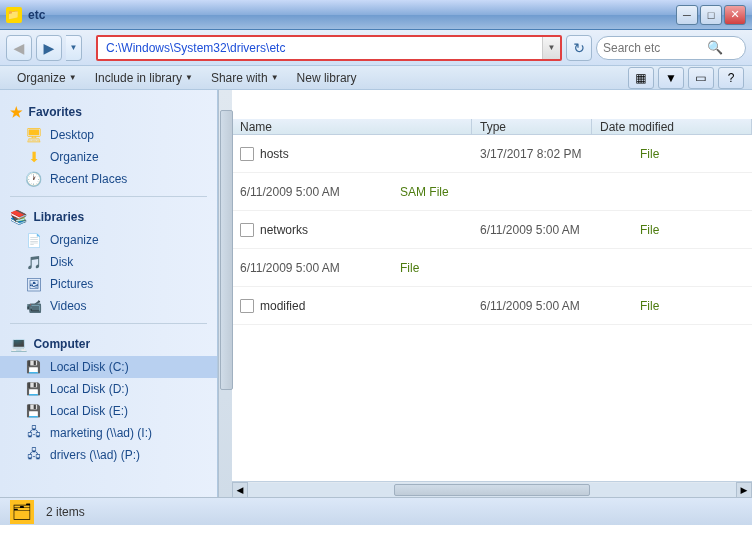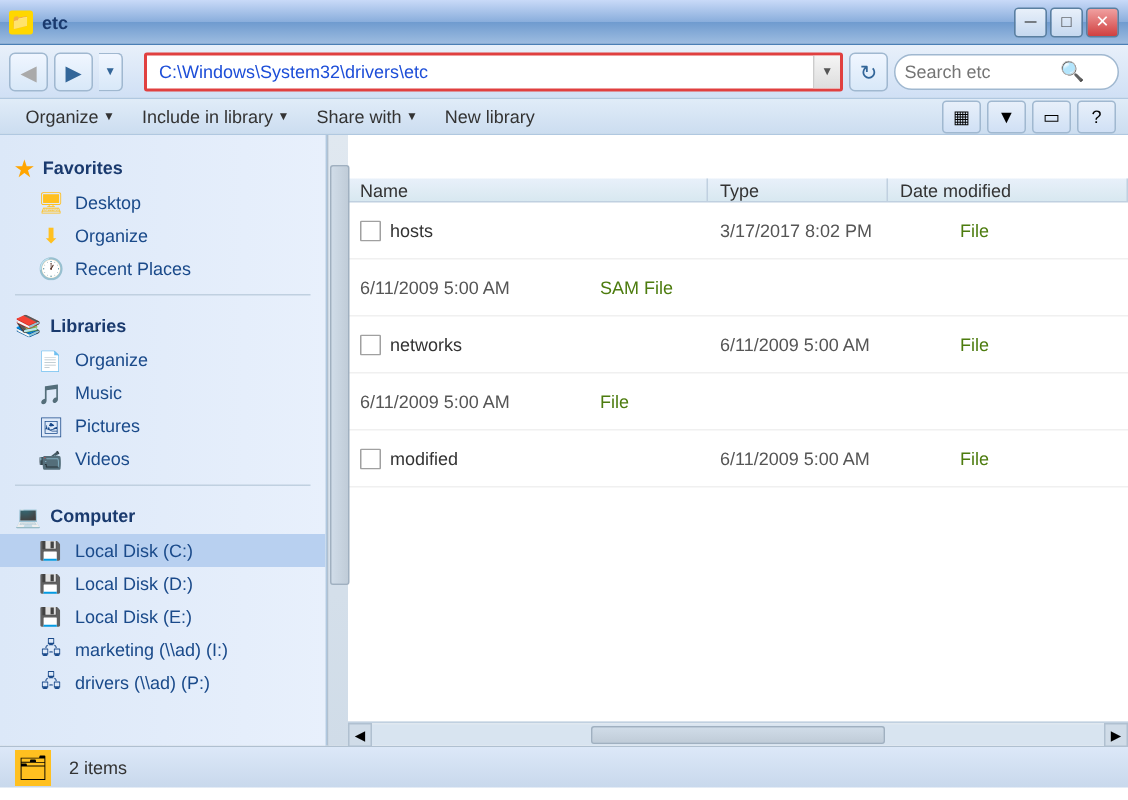--- a/index.html
+++ b/index.html
@@ -430,21 +430,21 @@
     <div class="sidebar-section-header">
       <span style="color:#6090d0;font-size:14px;">📚</span>
       <span>Libraries</span>
     </div>
     <div class="sidebar-item">
       <span class="sidebar-icon" style="font-size:13px;">📄</span>
       <span>Organize</span>
     </div>
     <div class="sidebar-item">
       <span class="sidebar-icon" style="font-size:13px;">🎵</span>
-      <span>Music</span>
+      <span>Disk</span>
     </div>
     <div class="sidebar-item">
       <span class="sidebar-icon" style="font-size:13px;">🖼</span>
       <span>Pictures</span>
     </div>
     <div class="sidebar-item">
       <span class="sidebar-icon" style="font-size:13px;">📹</span>
       <span>Videos</span>
     </div>
     <div class="divider"></div>

